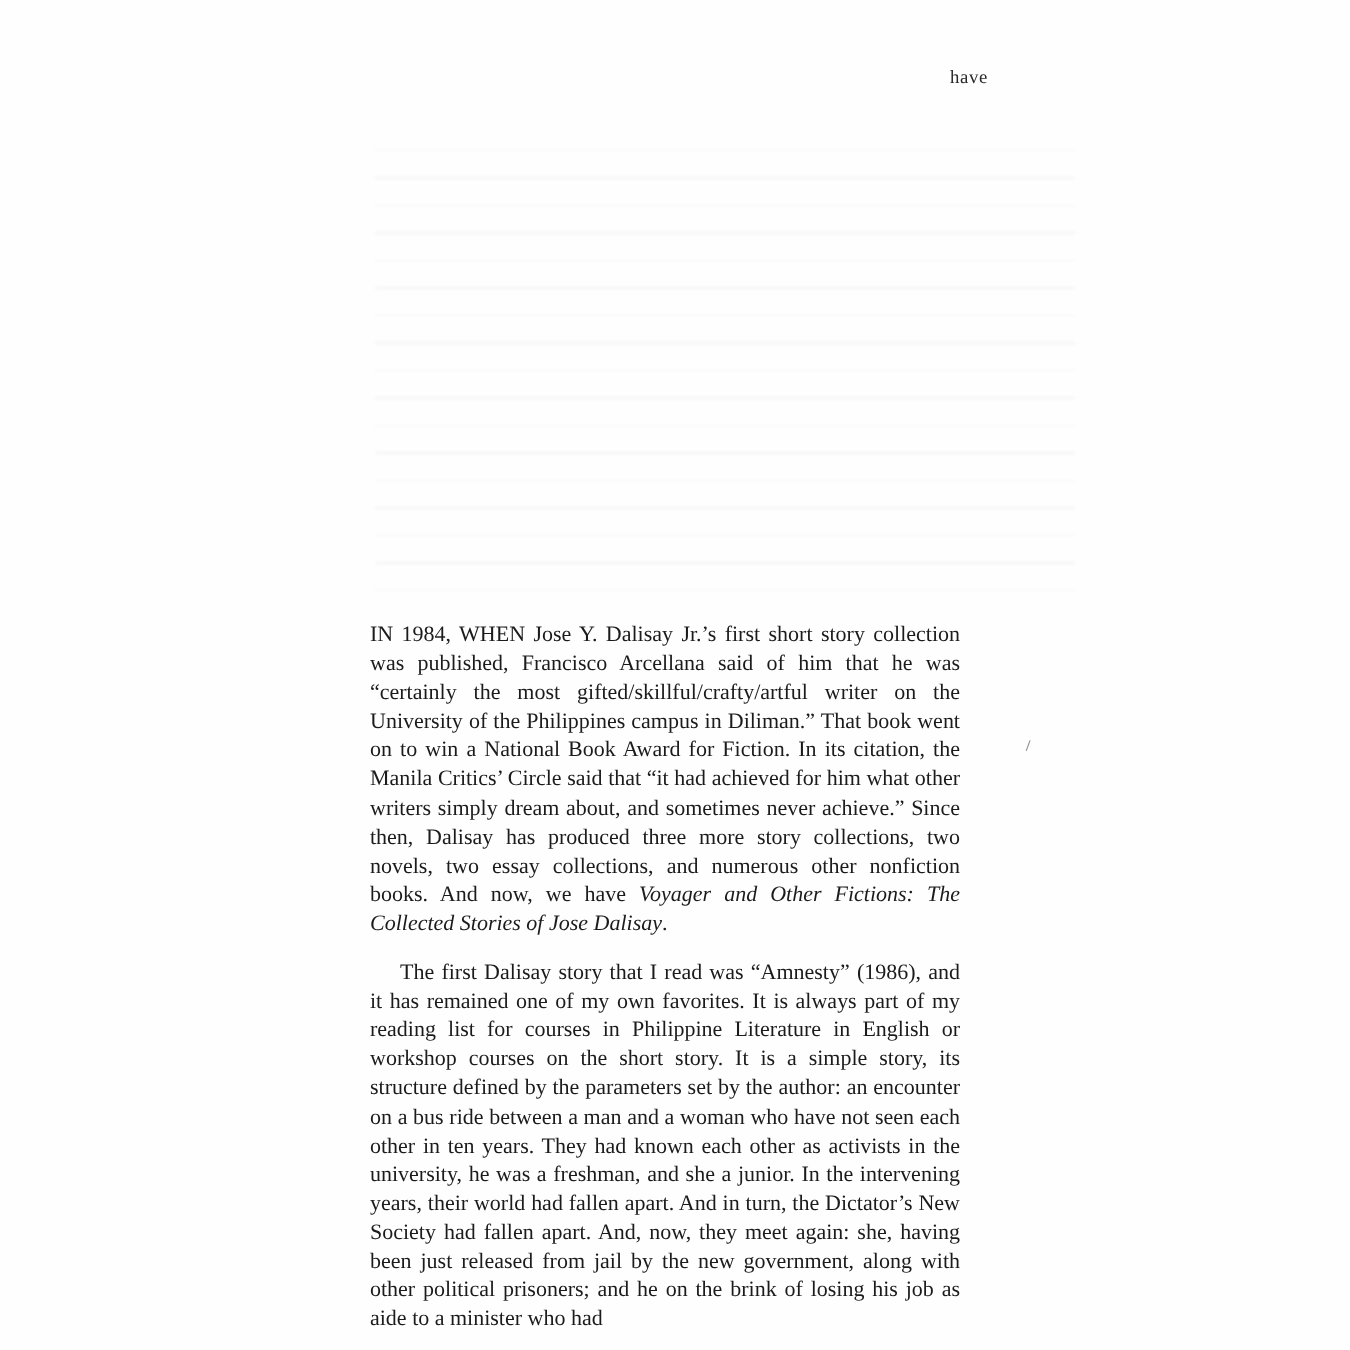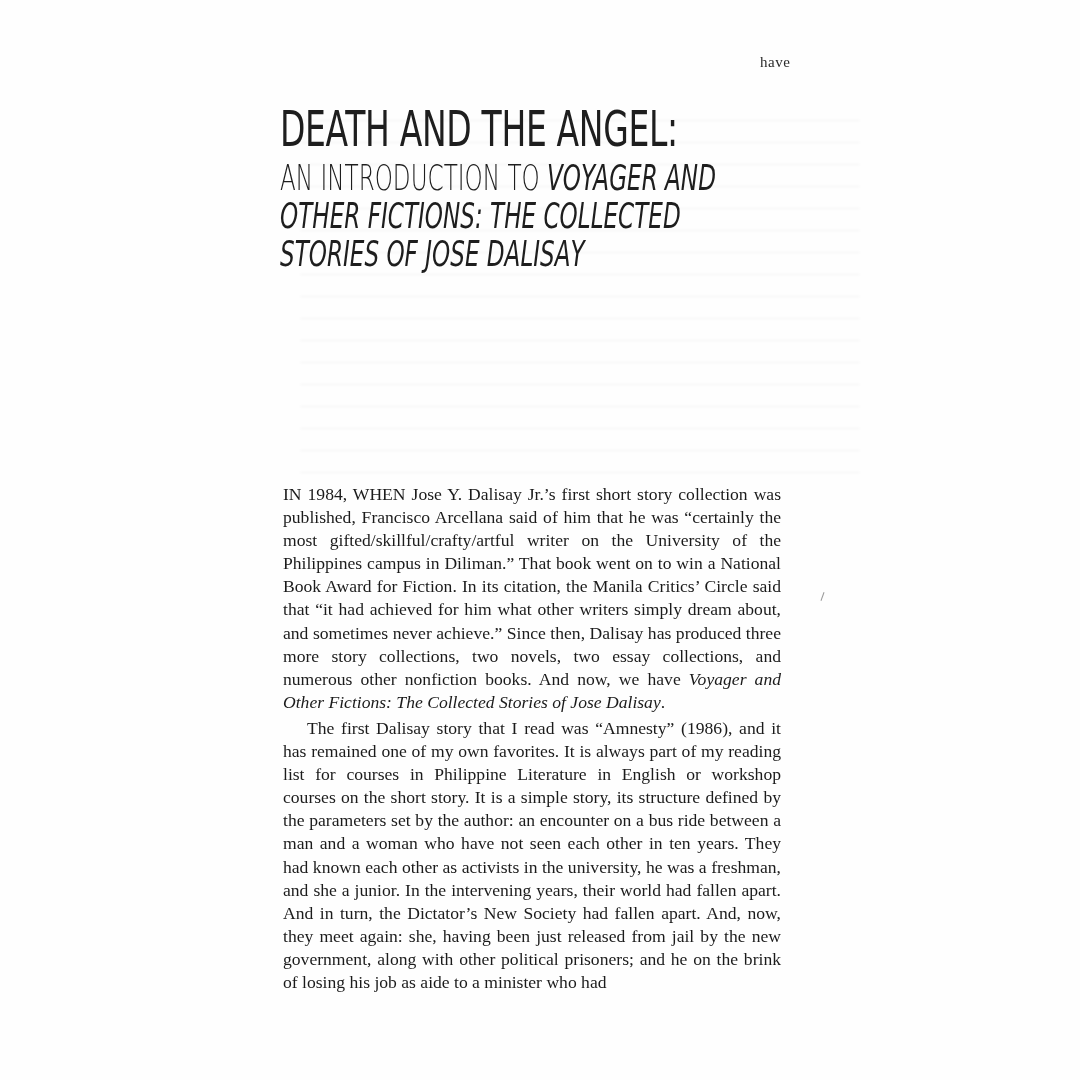--- a/index.html
+++ b/index.html
@@ -74,45 +74,39 @@
       position: absolute;
       left: 280px;
       top: 480px;
       width: 504px;
       font-family: "Liberation Serif", "DejaVu Serif", serif;
       font-size: 17.6px;
       line-height: 23.1px;
       color: #1b1b1b;
       text-align: justify;
     }
-    .body-text p { margin: 3px; }
+    .body-text p { margin: 16px; }
     .body-text p.indent { text-indent: 24px; }
     .body-text .it { font-style: italic; }
     .stray-mark {
       position: absolute;
       left: 822px; top: 592px;
       width: 1px; height: 9px;
       background: #999;
       transform: rotate(20deg);
     }
   </style>
 </head>
 <body>
 
 <div class="page">
   <div class="bleed"></div>
 
   <div class="folio">have</div>
 
-  <div class="title-block">
-    <div class="title-main">DEATH AND THE ANGEL:</div>
-    <div class="title-sub"><span>AN INTRODUCTION TO </span><span class="it">VOYAGER AND</span></div>
-    <div class="title-sub it"><span class="it">OTHER FICTIONS: THE COLLECTED</span></div>
-    <div class="title-sub it"><span class="it">STORIES OF JOSE DALISAY</span></div>
-  </div>
 
   <div class="body-text">
     <p><span>IN 1984, WHEN Jose Y. Dalisay Jr.’s first short story collection was published, Francisco Arcellana said of him that he was “certainly the most gifted/skillful/crafty/artful writer on the University of the Philippines campus in Diliman.” That book went on to win a National Book Award for Fiction. In its citation, the Manila Critics’ Circle said that “it had achieved for him what other writers simply dream about, and sometimes never achieve.” Since then, Dalisay has produced three more story collections, two novels, two essay collections, and numerous other nonfiction books. And now, we have </span><span class="it">Voyager and Other Fictions: The Collected Stories of Jose Dalisay</span><span>.</span></p>
     <p class="indent">The first Dalisay story that I read was “Amnesty” (1986), and it has remained one of my own favorites. It is always part of my reading list for courses in Philippine Literature in English or workshop courses on the short story. It is a simple story, its structure defined by the parameters set by the author: an encounter on a bus ride between a man and a woman who have not seen each other in ten years. They had known each other as activists in the university, he was a freshman, and she a junior. In the intervening years, their world had fallen apart. And in turn, the Dictator’s New Society had fallen apart. And, now, they meet again: she, having been just released from jail by the new government, along with other political prisoners; and he on the brink of losing his job as aide to a minister who had</p>
   </div>
 
   <div class="stray-mark"></div>
 </div>
 
 </body></html>

